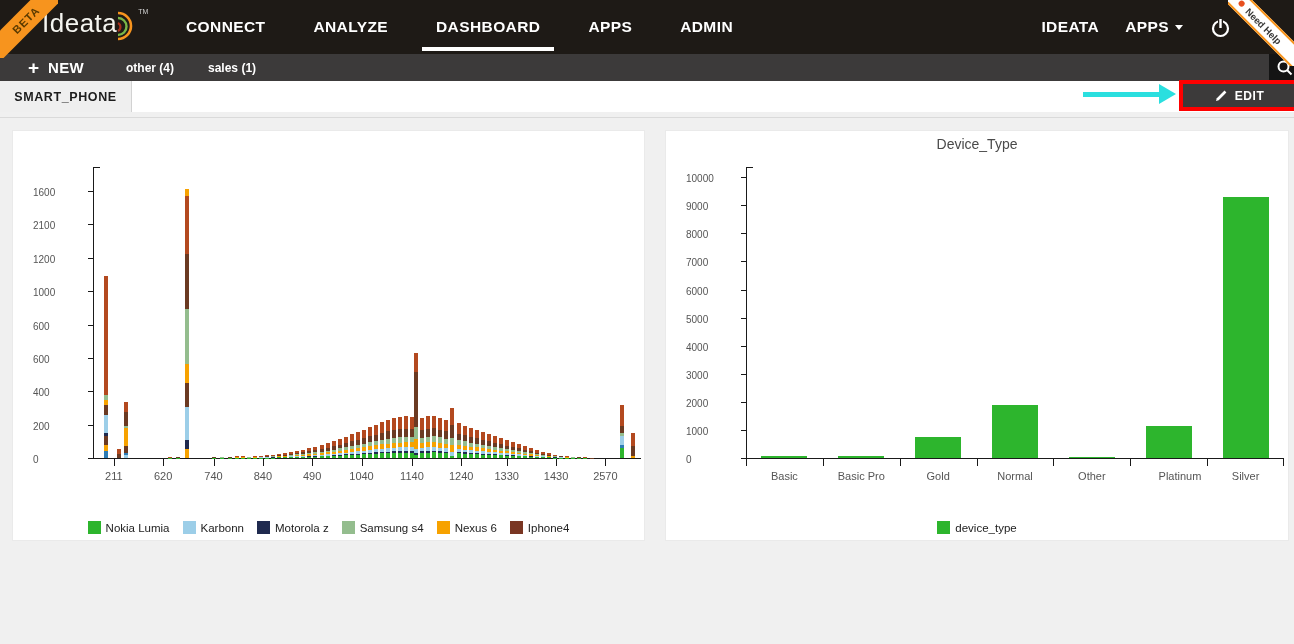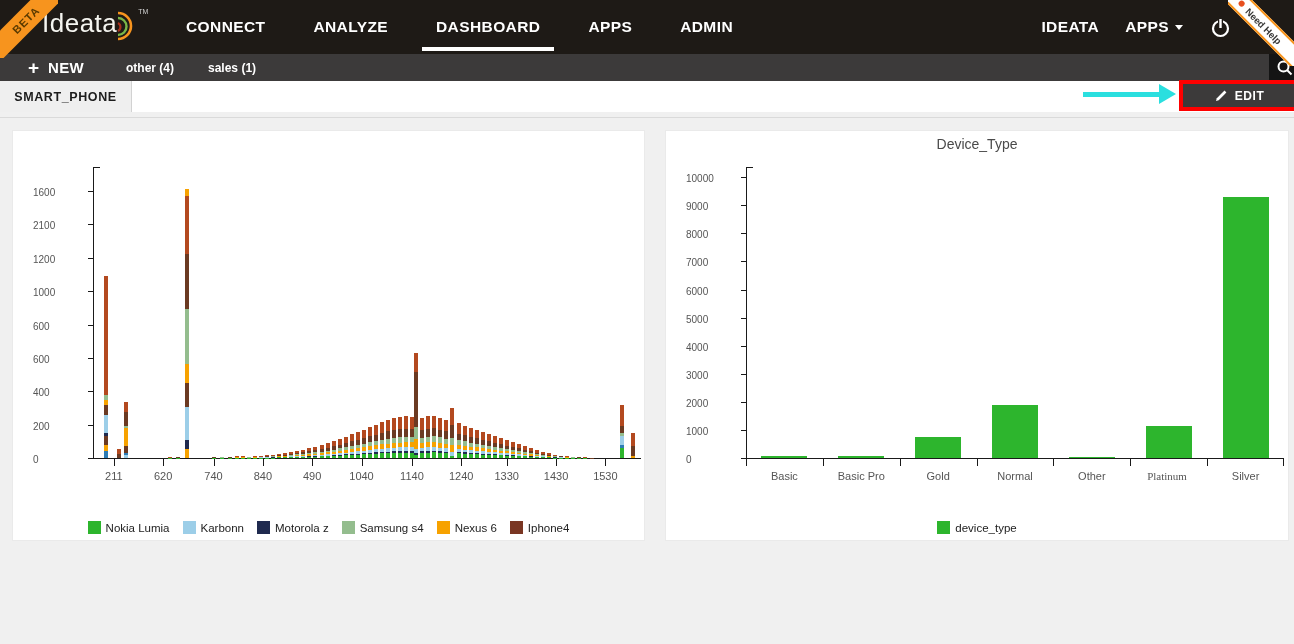--- a/index.html
+++ b/index.html
@@ -182,21 +182,21 @@
       <div class="xlab" style="left: 240.52px;">1040</div>
       <div class="xtick" style="left: 318.936px;"></div>
       <div class="xlab" style="left: 290.936px;">1140</div>
       <div class="xtick" style="left: 368.256px;"></div>
       <div class="xlab" style="left: 340.256px;">1240</div>
       <div class="xtick" style="left: 413.74px;"></div>
       <div class="xlab" style="left: 385.74px;">1330</div>
       <div class="xtick" style="left: 463.06px;"></div>
       <div class="xlab" style="left: 435.06px;">1430</div>
       <div class="xtick" style="left: 512.38px;"></div>
-      <div class="xlab" style="left: 484.38px;">1530</div>
+      <div class="xlab" style="left: 484.38px;">2570</div>
       <div class="sbar" style="left: 10.604px;">
         <div style="width: 100%; height: 7.50857px; background: rgb(45, 124, 181);"></div>
         <div style="width: 100%; height: 5.84px; background: rgb(247, 162, 0);"></div>
         <div style="width: 100%; height: 8.34286px; background: rgb(107, 58, 34);"></div>
         <div style="width: 100%; height: 3.00343px; background: rgb(31, 42, 79);"></div>
         <div style="width: 100%; height: 18.3543px; background: rgb(156, 206, 232);"></div>
         <div style="width: 100%; height: 10.0114px; background: rgb(107, 58, 34);"></div>
         <div style="width: 100%; height: 4.672px; background: rgb(247, 162, 0);"></div>
         <div style="width: 100%; height: 5.84px; background: rgb(148, 189, 142);"></div>
         <div style="width: 100%; height: 118.469px; background: rgb(179, 73, 31);"></div>
@@ -890,21 +890,21 @@
       <div class="xlab" style="left: 10.4286px;">Basic</div>
       <div class="gbar" style="left: 15.4286px; width: 46px; height: 2.24615px; background: rgb(45, 181, 45);"></div>
       <div class="xlab" style="left: 87.2857px;">Basic Pro</div>
       <div class="gbar" style="left: 92.2857px; width: 46px; height: 2.24615px; background: rgb(45, 181, 45);"></div>
       <div class="xlab" style="left: 164.143px;">Gold</div>
       <div class="gbar" style="left: 169.143px; width: 46px; height: 21.0577px; background: rgb(45, 181, 45);"></div>
       <div class="xlab" style="left: 241px;">Normal</div>
       <div class="gbar" style="left: 246px; width: 46px; height: 53.3462px; background: rgb(45, 181, 45);"></div>
       <div class="xlab" style="left: 317.857px;">Other</div>
       <div class="gbar" style="left: 322.857px; width: 46px; height: 0.561538px; background: rgb(45, 181, 45);"></div>
-      <div class="xlab" style="left: 393px; font-family: Liberation Serif, serif;">Platinum</div>
+      <div class="xlab" style="left: 406px;">Platinum</div>
       <div class="gbar" style="left: 399.714px; width: 46px; height: 31.7269px; background: rgb(45, 181, 45);"></div>
       <div class="xlab" style="left: 471.571px;">Silver</div>
       <div class="gbar" style="left: 476.571px; width: 46px; height: 261.115px; background: rgb(45, 181, 45);"></div>
     </div>
   <div class="legend" id="right-legend">
       <div class="legend-item">
         <div class="swatch" style="background: rgb(45, 181, 45);"></div>
         <span>device_type</span>
       </div>
     </div>

